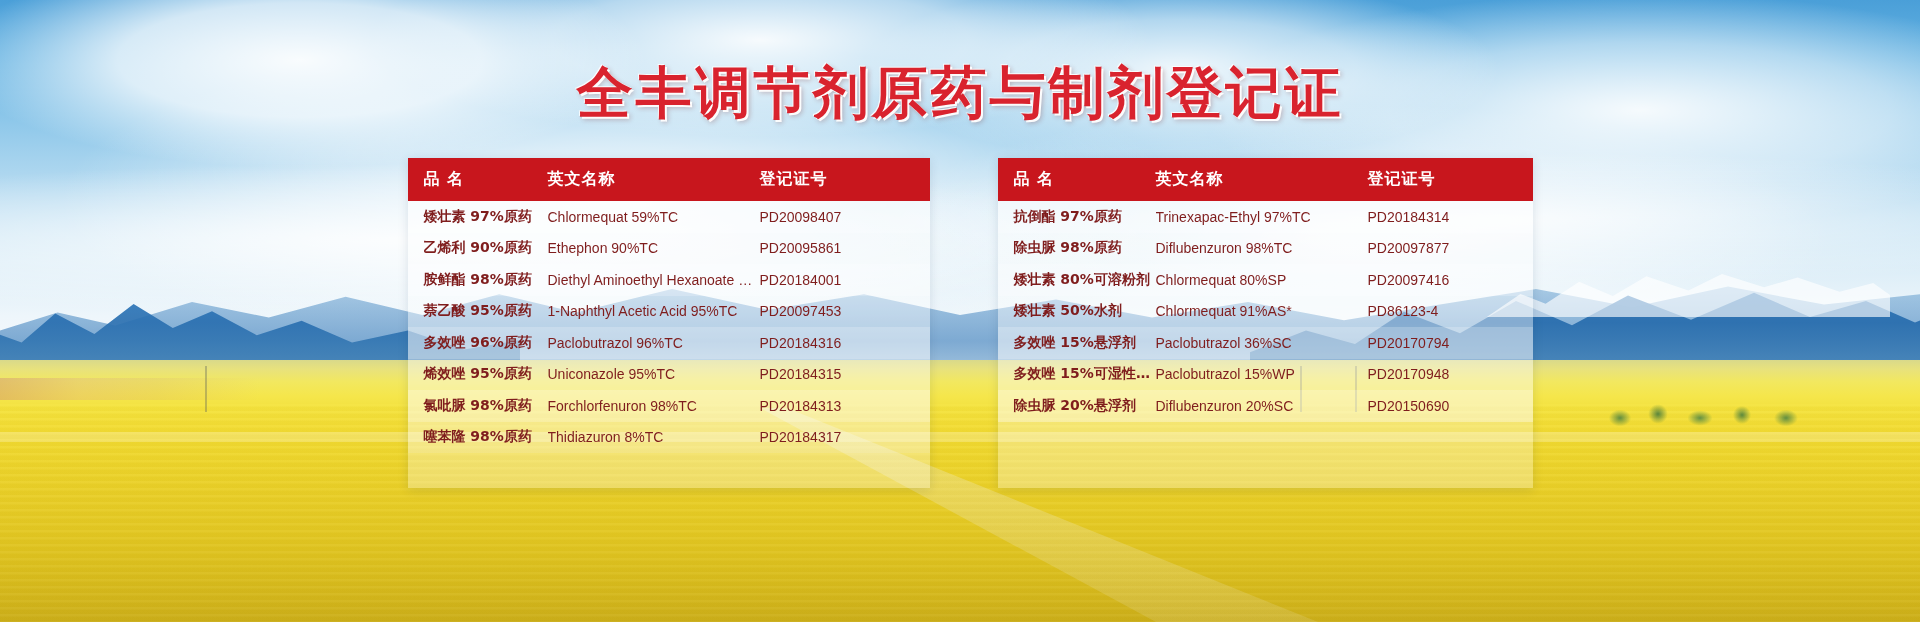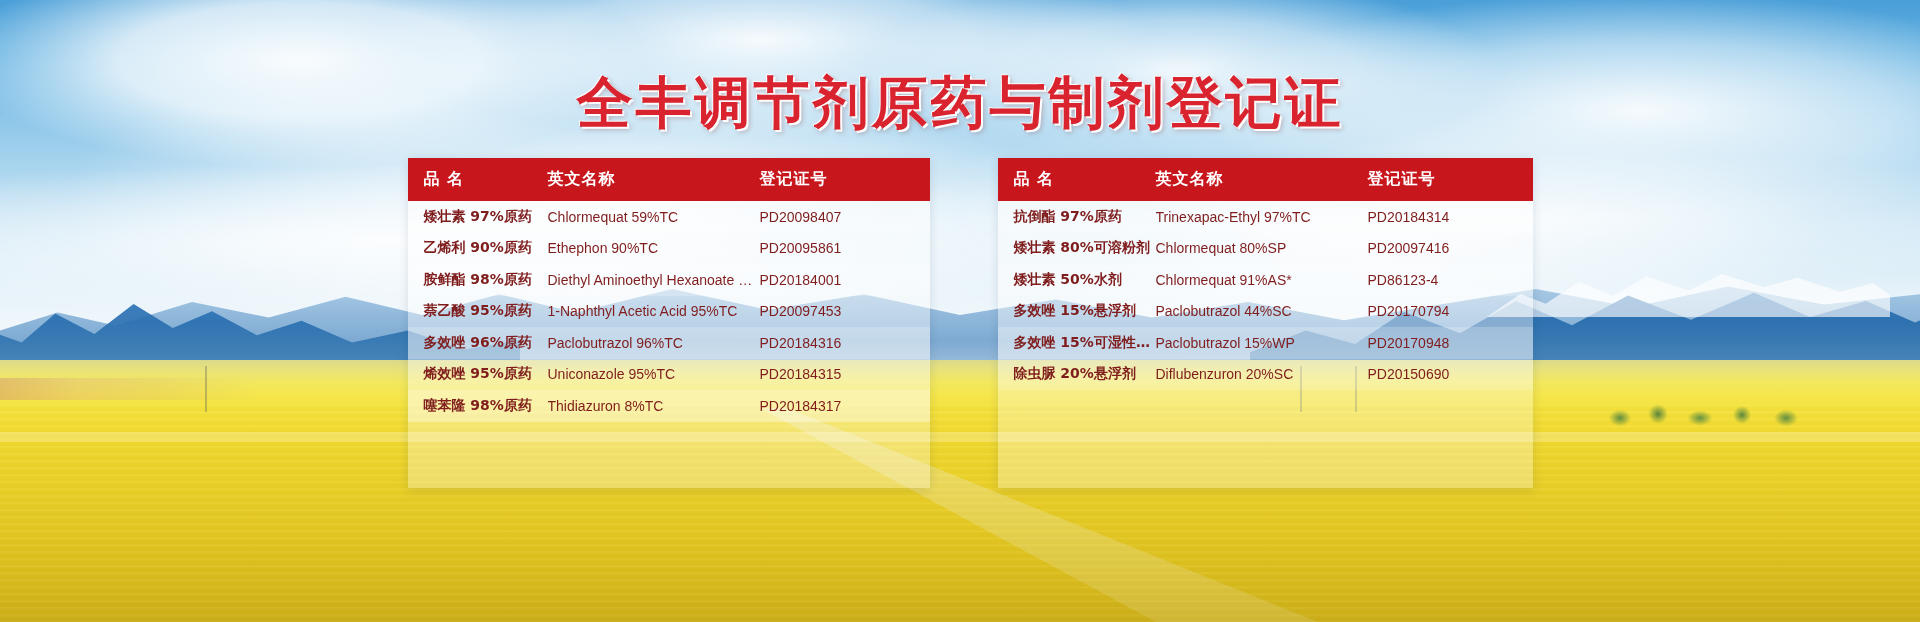--- a/index.html
+++ b/index.html
@@ -151,21 +151,21 @@
   .bg-pole {
     position: absolute;
     top: 366px;
     width: 2px; height: 46px;
     background: rgba(90,95,90,0.35);
   }
 
   
   .title-wrap {
     position: absolute;
-    left: 0; top: 71px;
+    left: 0; top: 61px;
     width: 1920px;
     text-align: center;
     z-index: 20;
   }
 
   .banner-title {
     display: inline-block;
     font-family: "DejaVu Sans", "Liberation Sans", sans-serif;
     font-size: 56px;
     font-weight: bold;
@@ -317,52 +317,62 @@
             <div class="cell c-name col-name">多效唑 96%原药</div>
             <div class="cell c-en col-en">Paclobutrazol 96%TC</div>
             <div class="cell c-reg col-reg">PD20184316</div>
           </div>
           <div class="trow">
             <div class="cell c-name col-name">烯效唑 95%原药</div>
             <div class="cell c-en col-en">Uniconazole 95%TC</div>
             <div class="cell c-reg col-reg">PD20184315</div>
           </div>
           <div class="trow">
+            <div class="cell c-name col-name">氯吡脲 98%原药</div>
+            <div class="cell c-en col-en">Forchlorfenuron 98%TC</div>
+            <div class="cell c-reg col-reg">PD20184313</div>
+          </div>
+          <div class="trow">
             <div class="cell c-name col-name">噻苯隆 98%原药</div>
             <div class="cell c-en col-en">Thidiazuron 8%TC</div>
             <div class="cell c-reg col-reg">PD20184317</div>
           </div>
         </div>
     </div>
 
     <div class="reg-table right">
       <div class="thead">
         <div class="th col-name">品 名</div>
         <div class="th col-en">英文名称</div>
         <div class="th col-reg">登记证号</div>
       </div>
       <div class="tbody" id="tbody-right">
           <div class="trow">
             <div class="cell c-name col-name">抗倒酯 97%原药</div>
             <div class="cell c-en col-en">Trinexapac-Ethyl 97%TC</div>
             <div class="cell c-reg col-reg">PD20184314</div>
           </div>
           <div class="trow">
+            <div class="cell c-name col-name">除虫脲 98%原药</div>
+            <div class="cell c-en col-en">Diflubenzuron 98%TC</div>
+            <div class="cell c-reg col-reg">PD20097877</div>
+          </div>
+          <div class="trow">
             <div class="cell c-name col-name">矮壮素 80%可溶粉剂</div>
             <div class="cell c-en col-en">Chlormequat 80%SP</div>
             <div class="cell c-reg col-reg">PD20097416</div>
           </div>
           <div class="trow">
             <div class="cell c-name col-name">矮壮素 50%水剂</div>
             <div class="cell c-en col-en">Chlormequat 91%AS*</div>
             <div class="cell c-reg col-reg">PD86123-4</div>
           </div>
           <div class="trow">
             <div class="cell c-name col-name">多效唑 15%悬浮剂</div>
-            <div class="cell c-en col-en">Paclobutrazol 44%SC</div>
+            <div class="cell c-en col-en">Paclobutrazol 36%SC</div>
             <div class="cell c-reg col-reg">PD20170794</div>
           </div>
           <div class="trow">
             <div class="cell c-name col-name">多效唑 15%可湿性粉剂</div>
             <div class="cell c-en col-en">Paclobutrazol 15%WP</div>
             <div class="cell c-reg col-reg">PD20170948</div>
           </div>
           <div class="trow">
             <div class="cell c-name col-name">除虫脲 20%悬浮剂</div>
             <div class="cell c-en col-en">Diflubenzuron 20%SC</div>

